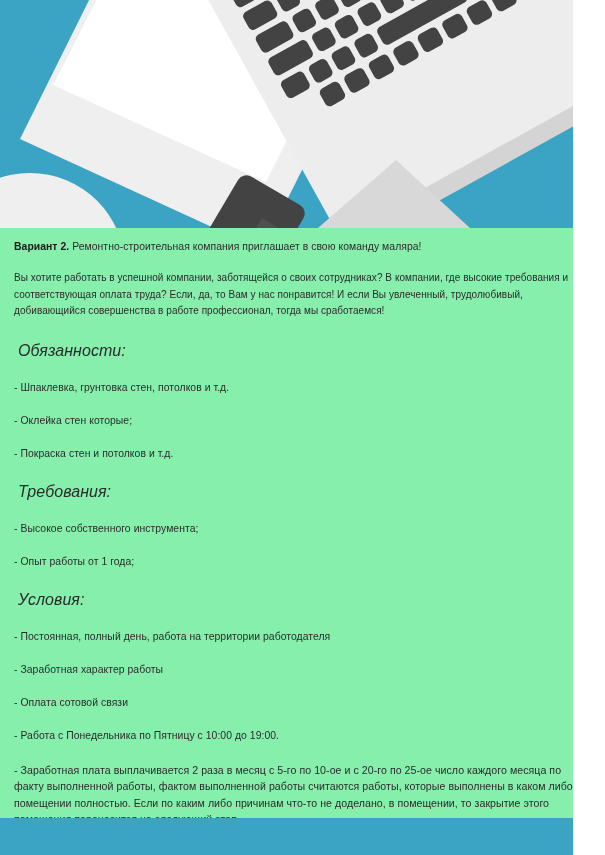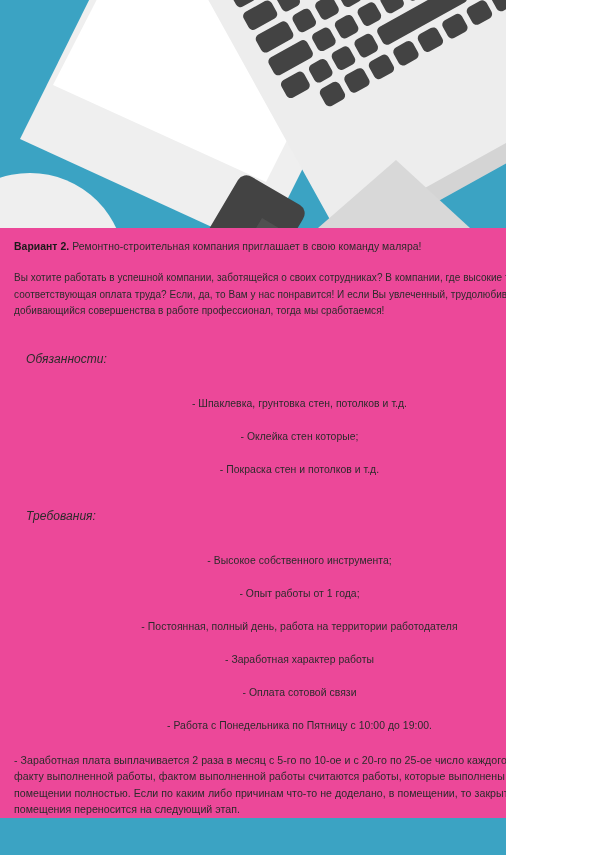--- a/index.html
+++ b/index.html
@@ -10,23 +10,23 @@
   body {
     width: 605px;
     height: 855px;
     overflow: hidden;
     font-family: "Liberation Sans", sans-serif;
     -webkit-font-smoothing: antialiased;
   }
 
   #page {
     position: relative;
-    width: 506px;
+    width: 573px;
     height: 855px;
-    background: #ec4899;
+    background: #86efac;
     overflow: hidden;
   }
 
   
   #hero {
     position: absolute;
     left: 0;
     top: 0;
     width: 605px;
     height: 228px;
@@ -73,37 +73,36 @@
     margin: 0;
     padding-top: 16px;
     font-size: 10px;
     line-height: 16.5px;
     color: #2b2b2b;
     max-width: 571px;
     letter-spacing: 0.05px;
   }
 
   .section-head {
-    margin: 12px;
+    margin: 4px;
     padding-top: 20px;
-    font-size: 12px;
+    font-size: 16px;
     line-height: 14px;
     font-style: italic;
     color: #2b2b2b;
     letter-spacing: 0.05px;
   }
 
   .bullet {
     margin: 0;
     padding-top: 19px;
     font-size: 10.4px;
     line-height: 14px;
     color: #2b2b2b;
     letter-spacing: 0.05px;
-    text-align: center;
   }
 
   .closing {
     margin: 0;
     padding-top: 19px;
     font-size: 10.6px;
     line-height: 16.5px;
     color: #2b2b2b;
     max-width: 578px;
     letter-spacing: 0.05px;
@@ -253,20 +252,21 @@
 
     <p class="section-head">Обязанности:</p>
     <p class="bullet">- Шпаклевка, грунтовка стен, потолков и т.д.</p>
     <p class="bullet">- Оклейка стен которые;</p>
     <p class="bullet">- Покраска стен и потолков и т.д.</p>
 
     <p class="section-head">Требования:</p>
     <p class="bullet">- Высокое собственного инструмента;</p>
     <p class="bullet">- Опыт работы от 1 года;</p>
 
+    <p class="section-head">Условия:</p>
     <p class="bullet">- Постоянная, полный день, работа на территории работодателя</p>
     <p class="bullet">- Заработная характер работы</p>
     <p class="bullet">- Оплата сотовой связи</p>
     <p class="bullet">- Работа с Понедельника по Пятницу с 10:00 до 19:00.</p>
 
     <p class="closing">- Заработная плата  выплачивается 2 раза в месяц с 5-го по 10-ое и с 20-го по 25-ое число каждого месяца по факту выполненной работы, фактом выполненной работы считаются работы, которые выполнены в каком либо помещении полностью. Если по каким либо причинам что-то не доделано, в помещении, то закрытие этого помещения переносится на следующий этап.</p>
   </div>
 
   <div id="footer-bar"></div>
 

